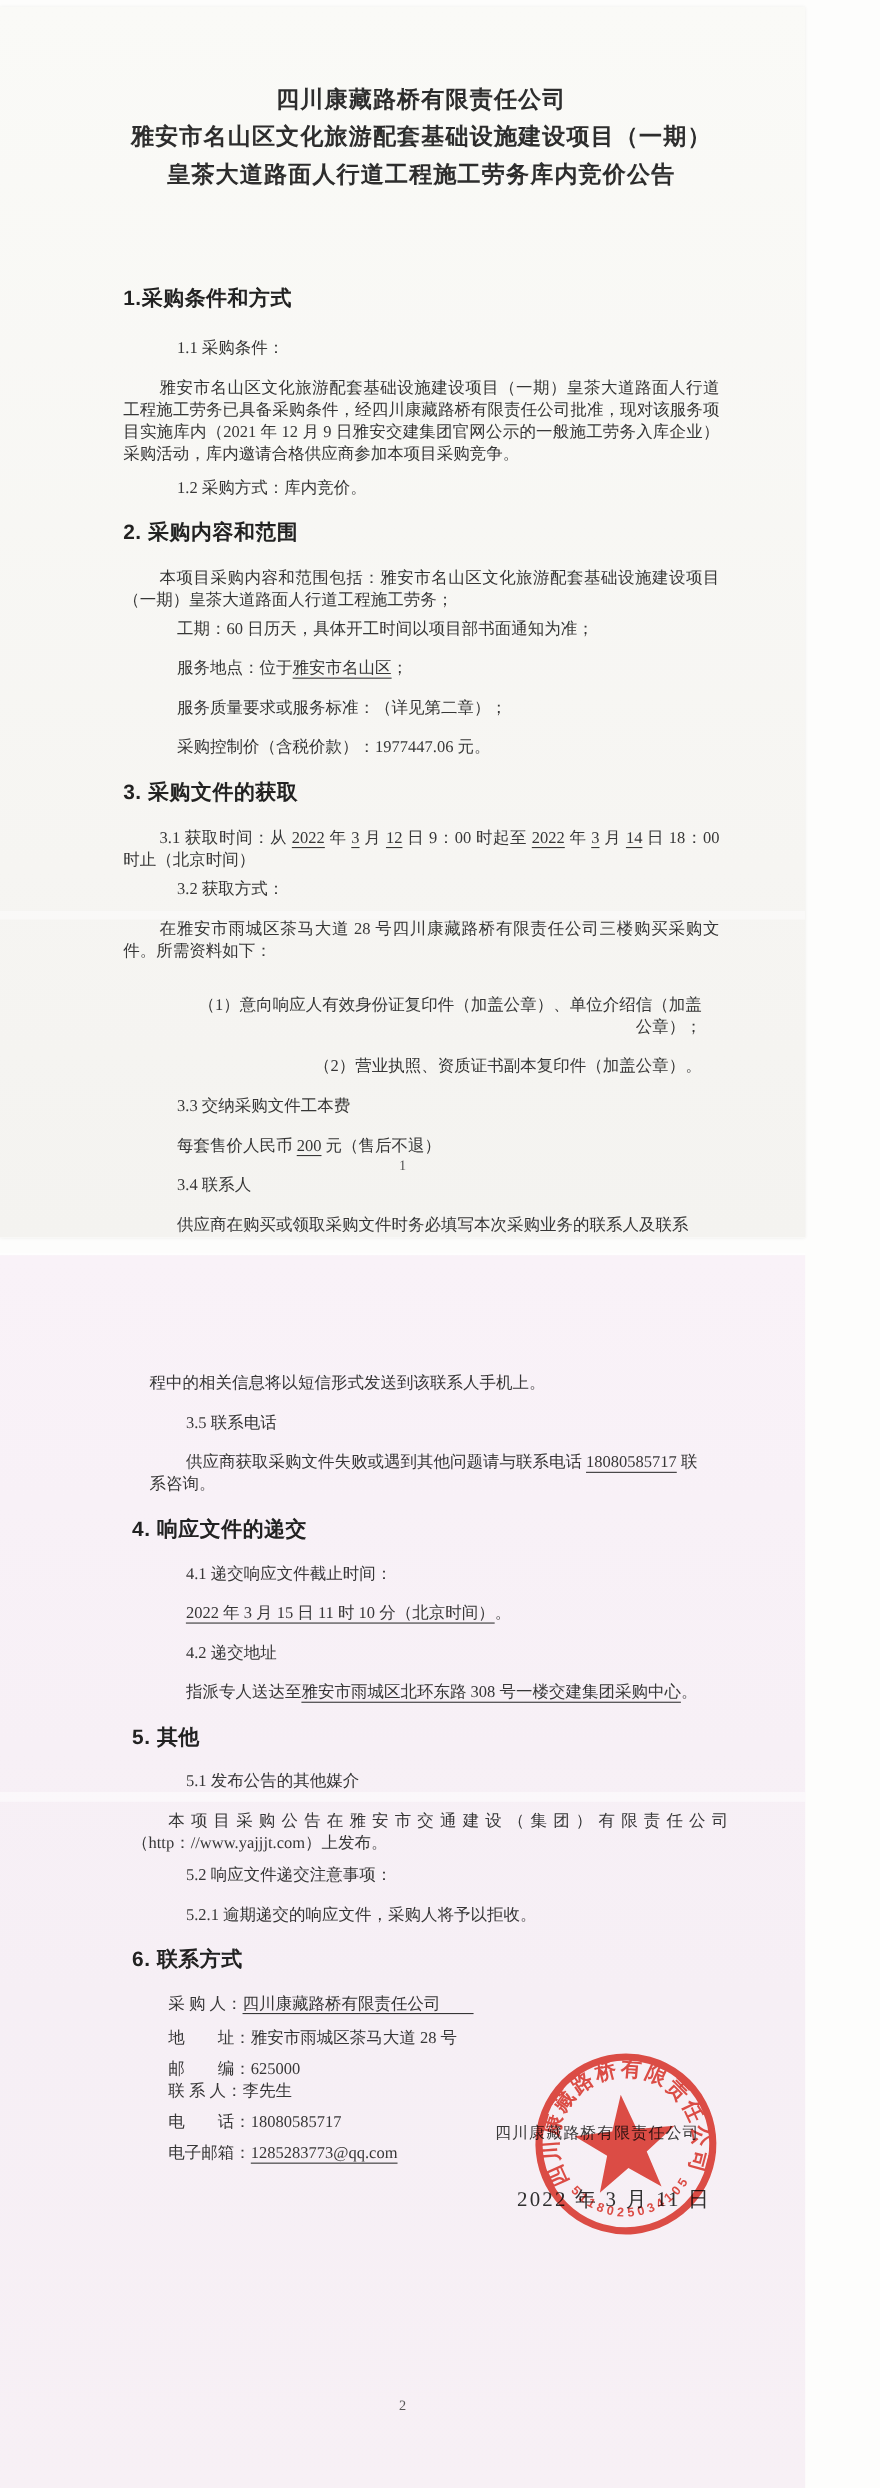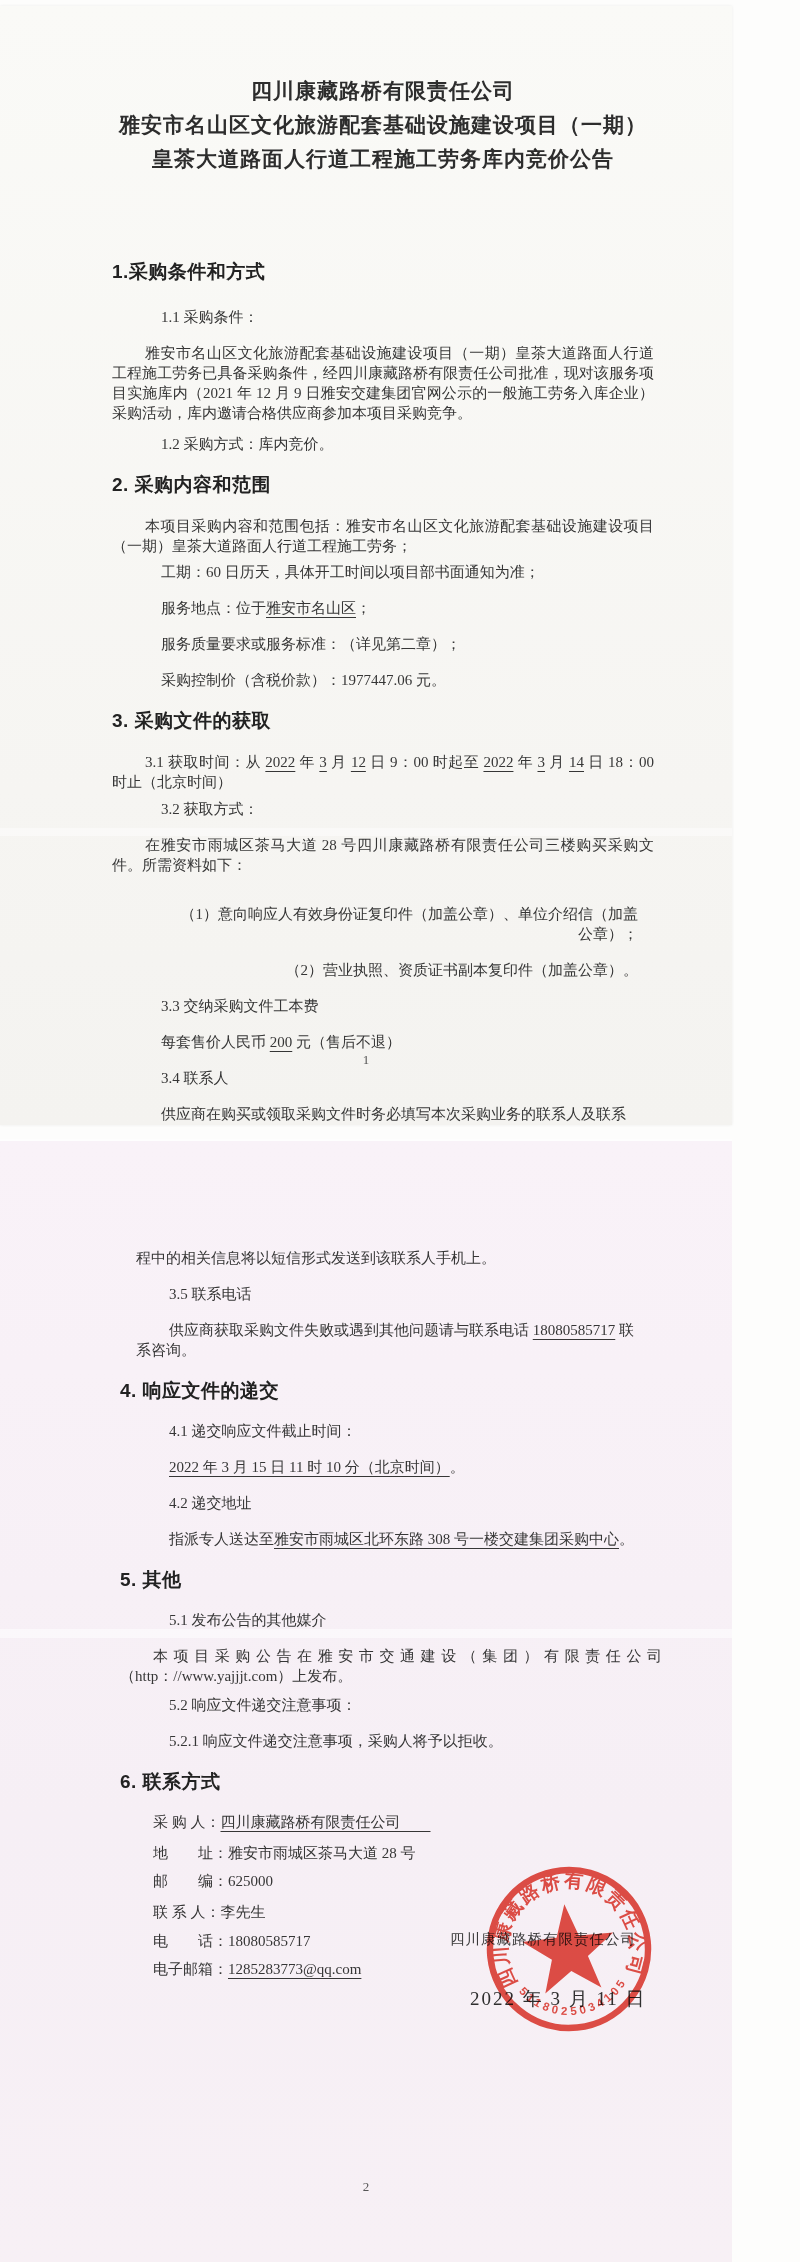--- a/index.html
+++ b/index.html
@@ -81,27 +81,27 @@
     <h2 class="sec" style="margin-top:10px">4. 响应文件的递交</h2>
     <p class="ln sub" style="margin-top:15px">4.1 递交响应文件截止时间：</p>
     <p class="ln sub" style="margin-top:13px"><span class="u">2022 年 3 月 15 日 11 时 10 分（北京时间）</span><span>。</span></p>
     <p class="ln sub" style="margin-top:7px">4.2 递交地址</p>
     <p class="ln sub" style="margin-top:14px"><span>指派专人送达至</span><span class="u">雅安市雨城区北环东路 308 号一楼交建集团采购中心</span><span>。</span></p>
 
     <h2 class="sec" style="margin-top:15px">5. 其他</h2>
     <p class="ln sub" style="margin-top:15px">5.1 发布公告的其他媒介</p>
     <p class="para" style="margin-top:7px">本项目采购公告在雅安市交通建设（集团）有限责任公司（http：//www.yajjjt.com）上发布。</p>
     <p class="ln sub" style="margin-top:9px">5.2 响应文件递交注意事项：</p>
-    <p class="ln sub" style="margin-top:11px">5.2.1 响应文件递交注意事项，采购人将予以拒收。</p>
+    <p class="ln sub" style="margin-top:11px">5.2.1 逾期递交的响应文件，采购人将予以拒收。</p>
 
     <h2 class="sec" style="margin-top:12px">6. 联系方式</h2>
     <p class="crow" style="margin-top:15px"><span>采 购 人：</span><span class="u">四川康藏路桥有限责任公司　　</span></p>
     <p class="crow" style="margin-top:11px"><span>地　　址：雅安市雨城区茶马大道 28 号</span></p>
     <p class="crow" style="margin-top:8px"><span>邮　　编：625000</span></p>
-    <p class="crow" style="margin-top:11px"><span>联 系 人：李先生</span></p>
+    <p class="crow" style=""><span>联 系 人：李先生</span></p>
     <p class="crow" style="margin-top:9px"><span>电　　话：18080585717</span></p>
     <p class="crow" style="margin-top:8px"><span>电子邮箱：</span><span class="u">1285283773@qq.com</span></p>
   </div>
 
   <div class="sig-company">四川康藏路桥有限责任公司</div>
   <div class="sig-date">2022 年 3 月 11 日</div>
 
   <svg class="stamp" width="166" height="166" viewBox="0 0 166 166" xmlns="http://www.w3.org/2000/svg">
     <circle cx="83" cy="83" r="79" fill="none" stroke="#e0392e" stroke-width="6.5"></circle>
     <polygon fill="#e0392e" points="83,38 94.2,70.6 128.7,71.2 101.1,91.9 111.2,124.8 83,105 54.8,124.8 64.9,91.9 37.3,71.2 71.8,70.6"></polygon>

